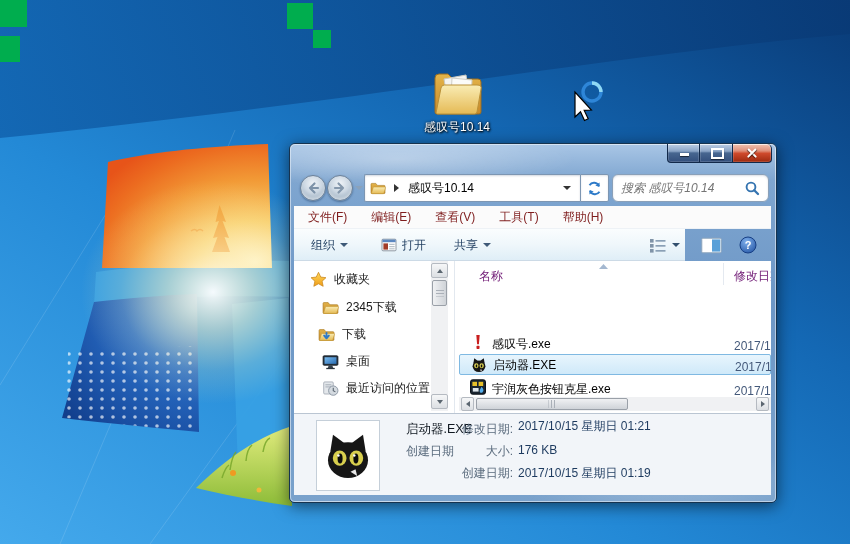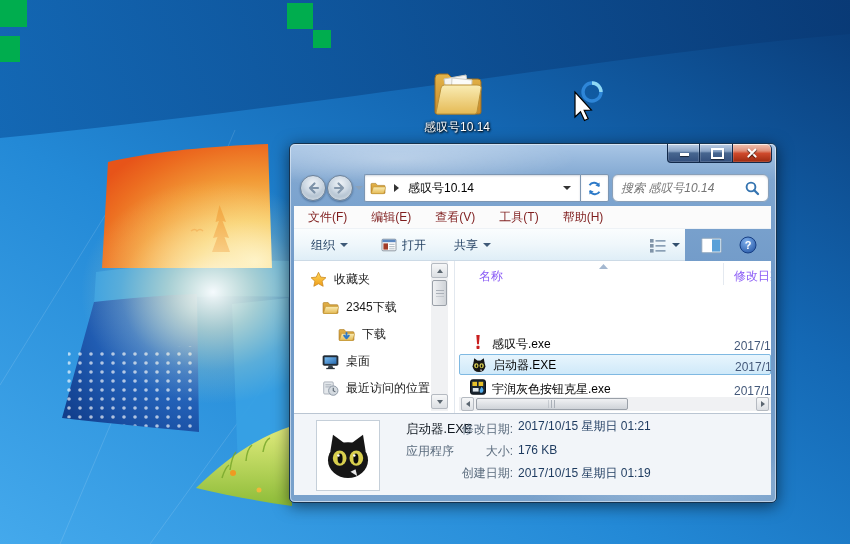--- a/index.html
+++ b/index.html
@@ -102,21 +102,21 @@
     border-bottom:4px solid #5b6670;}
   .arr-dn{width:0;height:0;border-left:3.5px solid transparent;border-right:3.5px solid transparent;
     border-top:4px solid #5b6670;}
   .arr-l{width:0;height:0;border-top:3.5px solid transparent;border-bottom:3.5px solid transparent;
     border-right:4px solid #5b6670;}
   .arr-rt{width:0;height:0;border-top:3.5px solid transparent;border-bottom:3.5px solid transparent;
     border-left:4px solid #5b6670;}
 
   
   .list{position:absolute;left:165px;top:0;width:312px;height:152px;overflow:hidden;}
-  .hdr{position:absolute;top:7px;color:#8b5cf6;white-space:nowrap;}
+  .hdr{position:absolute;top:7px;color:#701a75;white-space:nowrap;}
   .hdr-div{position:absolute;left:264px;top:2px;width:1px;height:22px;background:#e4e9f0;}
   .frow{position:absolute;left:0;width:312px;height:21px;display:flex;align-items:flex-end;box-sizing:border-box;margin-top:36px;}
   .frow .nm{margin-left:33px;color:#000;white-space:nowrap;}
   .frow .icon{position:absolute;left:11px;top:2px;}
   .frow .dt{position:absolute;left:275px;width:37px;overflow:hidden;white-space:nowrap;color:#44597a;}
   .frow.sel{background:linear-gradient(180deg,#e8f5fd 0%,#cfe9f9 100%);
     border:1px solid #7fb9e2;border-radius:2px;}
   .clip{position:absolute;left:275px;top:0;width:37px;overflow:hidden;white-space:nowrap;}
 
   
@@ -415,21 +415,21 @@
             <use href="#star16"></use>
           </svg>
         <span>收藏夹</span>
       </div>
       <div class="siderow" style="left:28px;top:36px">
         <svg width="17" height="17">
             <use href="#folder16"></use>
           </svg>
         <span>2345下载</span>
       </div>
-      <div class="siderow" style="left:44px;top:63px">
+      <div class="siderow" style="left:24px;top:63px">
         <svg width="17" height="17" viewBox="0 0 16 16">
           <use href="#folder16"></use>
           <path d="M8,6.5 V11 M5.8,9 L8,11.6 L10.2,9" stroke="#2f7ac8" stroke-width="1.8" fill="none" stroke-linecap="round" stroke-linejoin="round"></path>
         </svg>
         <span>下载</span>
       </div>
       <div class="siderow" style="left:28px;top:90px">
         <svg width="17" height="17">
             <use href="#pc16"></use>
           </svg>
@@ -498,21 +498,21 @@
       </div>
     </div>
 
     <div class="abs details">
       <div class="thumbbox">
         <svg width="50" height="54" viewBox="0 0 24 24">
             <use href="#cat"></use>
           </svg>
       </div>
       <div class="d-name">启动器.EXE</div>
-      <div class="d-type">应用程序</div>
+      <div class="d-type">创建日期</div>
       <div class="d-lab" style="top:7px">修改日期:</div>
       <div class="d-val" style="top:4px">2017/10/15 星期日 01:21</div>
       <div class="d-lab" style="top:29px">大小:</div>
       <div class="d-val" style="top:29px">176 KB</div>
       <div class="d-lab" style="top:51px">创建日期:</div>
       <div class="d-val" style="top:51px">2017/10/15 星期日 01:19</div>
     </div>
 
   </div>
 </div>

